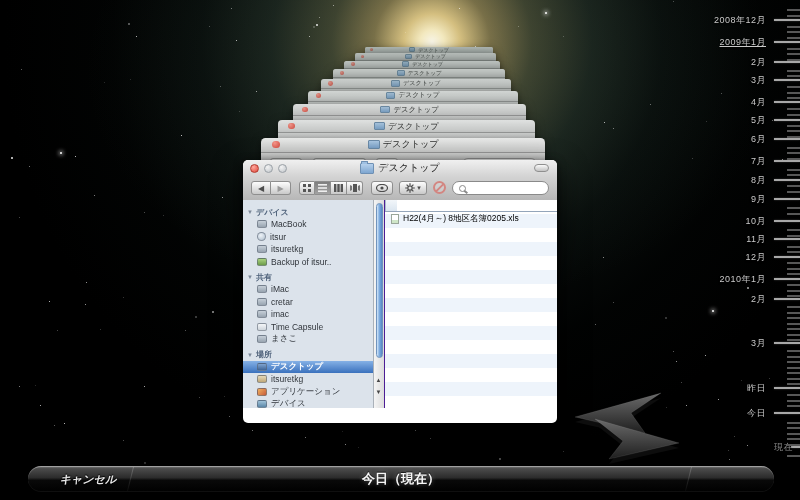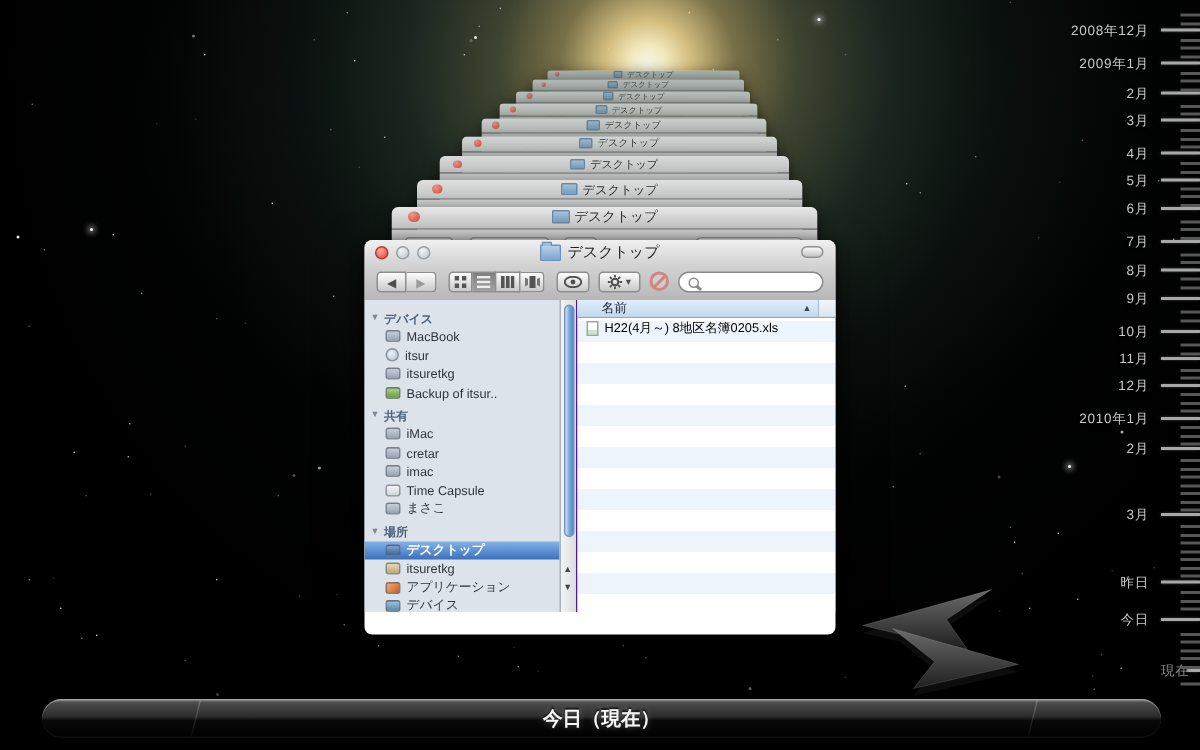--- a/index.html
+++ b/index.html
@@ -545,41 +545,37 @@
             </div>
           </div>
         <div id="sb-scrollbar">
           <div id="sb-thumb"></div>
           <div class="sb-arrow up">▲</div>
           <div class="sb-arrow down">▼</div>
         </div>
       </div>
       <div id="filearea">
         <div id="list-header">
-          <div id="col-name">
-            <span>名前</span>
-            <span id="sort-arrow">▲</span>
-          </div>
           <div id="header-cap"></div>
         </div>
         <div id="rows">
             <div class="file-row">
               <span class="excel-file-icon"></span>
               <span>H22(4月～) 8地区名簿0205.xls</span>
             </div>
           </div>
       </div>
     </div>
   </div>
 
   <div id="timeline">
       <div class="tick major" style="top: 19px;"></div>
       <div class="tl-label" style="top: 14px;">2008年12月</div>
       <div class="tick major" style="top: 41px;"></div>
-      <div class="tl-label" style="top: 36px;">2009年1月</div>
+      <div class="tl-label" style="top: 36px; text-decoration: underline;">2009年1月</div>
       <div class="tick major" style="top: 61px;"></div>
       <div class="tl-label" style="top: 56px;">2月</div>
       <div class="tick major" style="top: 79px;"></div>
       <div class="tl-label" style="top: 74px;">3月</div>
       <div class="tick major" style="top: 101px;"></div>
       <div class="tl-label" style="top: 96px;">4月</div>
       <div class="tick major" style="top: 119px;"></div>
       <div class="tl-label" style="top: 114px;">5月</div>
       <div class="tick major" style="top: 138px;"></div>
       <div class="tl-label" style="top: 133px;">6月</div>
@@ -682,17 +678,20 @@
     </g>
     <g>
       <path d="M106,63 L22,39 L50,61 L36,79 Z" fill="#0d0d0d"></path>
       <path d="M106,58 L22,34 L50,56 L36,74 Z" fill="url(#agrad)" stroke="rgba(255,255,255,0.14)" stroke-width="0.6"></path>
     </g>
   </svg>
 
   <div id="bottom-bar">
     <div class="bar-div" style="left:102px"></div>
     <div class="bar-div" style="left:660px"></div>
+    <div id="cancel-btn">
+      <span>キャンセル</span>
+    </div>
     <div id="bar-title">
       <span>今日（現在）</span>
     </div>
   </div>
 </div>
 
 </body></html>

